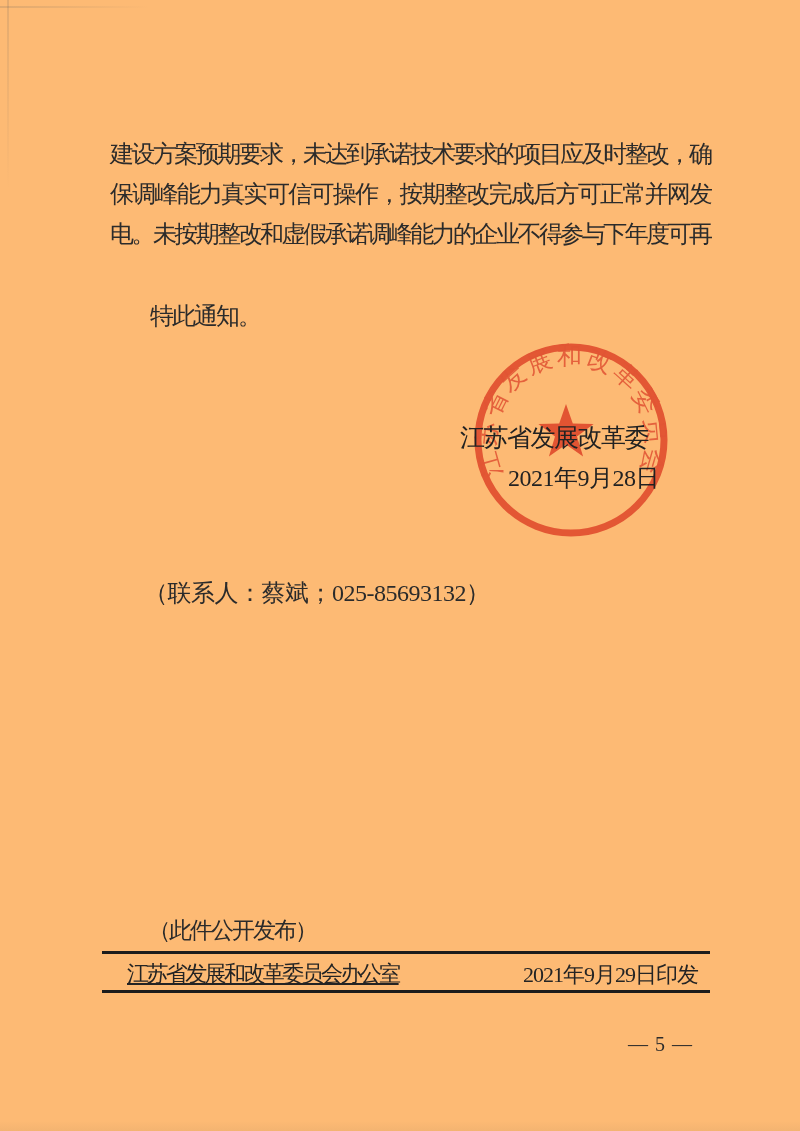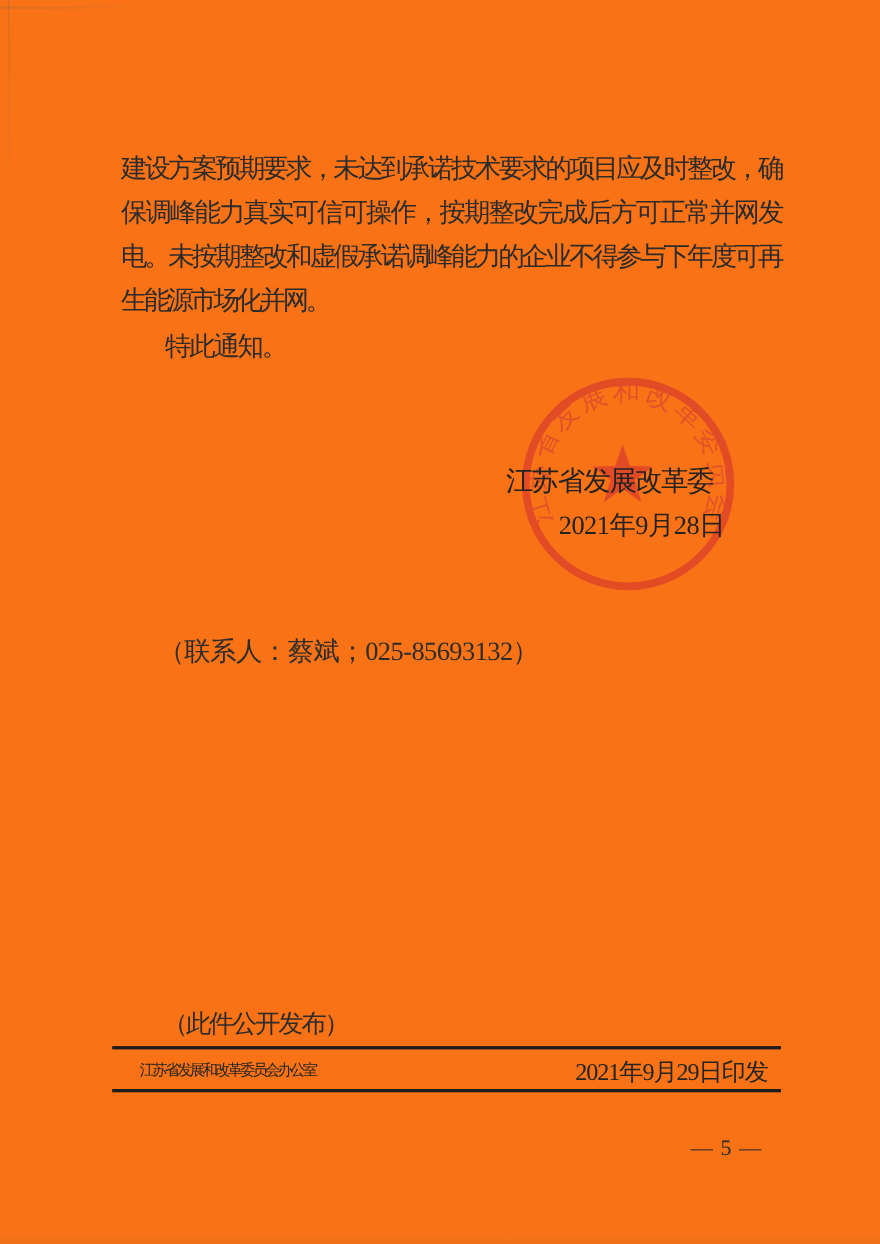--- a/index.html
+++ b/index.html
@@ -6,21 +6,21 @@
   body{
     width:800px;height:1131px;
     background:#e8e8e6;
     font-family:"Liberation Serif", serif;
     position:relative;
     overflow:hidden;
   }
   .page{
     position:absolute;left:0;top:0;
     width:800px;height:1131px;
-    background:#f97316;
+    background:#fdba74;
   }
   
   .edge-top{
     position:absolute;left:0;top:6px;width:150px;height:2px;
     background:linear-gradient(to right, rgba(90,90,88,0.18), rgba(90,90,88,0));
   }
   .edge-left{
     position:absolute;left:7px;top:0;width:2px;height:190px;
     background:linear-gradient(to bottom, rgba(90,90,88,0.16), rgba(90,90,88,0));
   }
@@ -69,22 +69,23 @@
     white-space:nowrap;
   }
   .rule{
     position:absolute;left:102px;width:608px;height:2.5px;
     background:#1c1c1c;
   }
   .rule-top{top:951px;}
   .rule-bottom{top:990px;}
   .footer-office{
     position:absolute;left:127px;top:961px;
-    font-size:14px;line-height:25px;color:#242424;letter-spacing:-2.6px;
+    font-size:22px;line-height:25px;color:#242424;letter-spacing:-2.6px;
     white-space:nowrap;
+    text-decoration:underline;
   }
   .footer-date{
     position:absolute;left:523px;top:962px;
     font-size:22px;line-height:25px;color:#242424;letter-spacing:-1px;
     white-space:nowrap;
   }
   .page-num{
     position:absolute;left:628px;top:1032px;
     font-size:20px;line-height:24px;color:#2b2b2b;letter-spacing:1px;
     white-space:nowrap;
@@ -96,21 +97,20 @@
 <div class="page">
 
   <div class="edge-top"></div>
   <div class="edge-left"></div>
   <div class="edge-bottom"></div>
 
   <div class="body-text">
     <div class="bline just">建设方案预期要求，未达到承诺技术要求的项目应及时整改，确</div>
     <div class="bline just">保调峰能力真实可信可操作，按期整改完成后方可正常并网发</div>
     <div class="bline just">电。未按期整改和虚假承诺调峰能力的企业不得参与下年度可再</div>
-    <div class="bline">生能源市场化并网。</div>
   </div>
 
   <div class="closing">特此通知。</div>
 
   <svg class="seal" viewBox="0 0 200 200" xmlns="http://www.w3.org/2000/svg">
     <circle cx="100" cy="100" r="93" fill="none" stroke="#dd4327" stroke-width="7" opacity="0.92"></circle>
     <path id="sealArc" d="M 31.1 132.1 A 76 76 0 1 1 168.9 132.1" fill="none"></path>
     <text font-size="25" fill="#de4a2e" opacity="0.88" letter-spacing="3" style="font-family:'Liberation Serif',serif;">
       <textPath href="#sealArc" startOffset="50%" text-anchor="middle">江苏省发展和改革委员会</textPath>
     </text>

